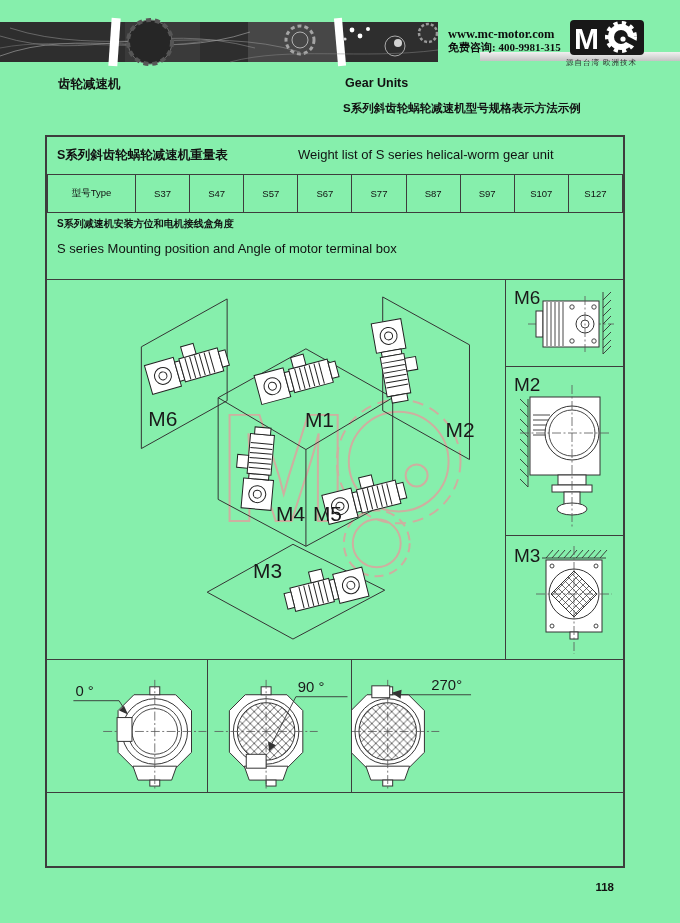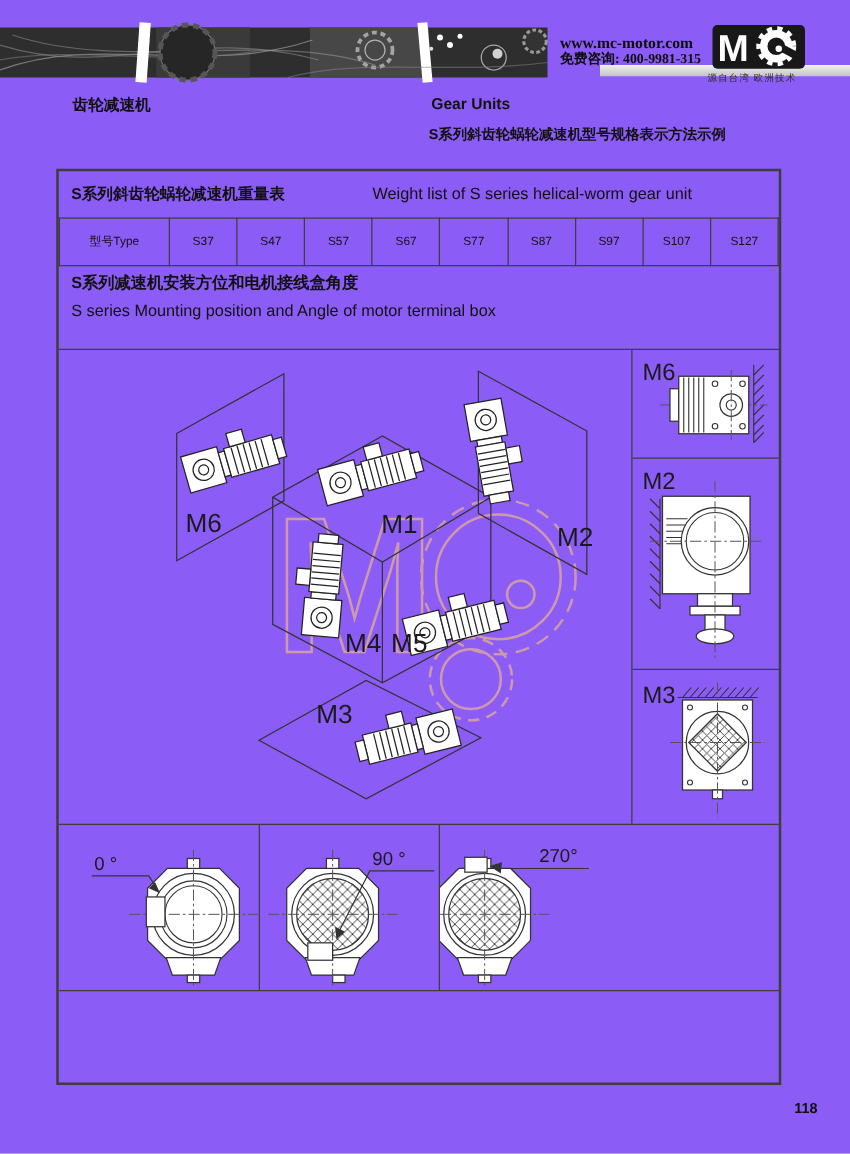--- a/index.html
+++ b/index.html
@@ -1,16 +1,16 @@
 <!DOCTYPE html>
 <html><head>
 <meta charset="utf-8">
 <style>
   html,body{margin:0;padding:0;background:#fff;}
-  .page{position:relative;width:680px;height:923px;background:#8b5cf6;overflow:hidden;
+  .page{position:relative;width:680px;height:923px;background:#86efac;overflow:hidden;
         font-family:"Liberation Sans",sans-serif;color:#111;}
   .abs{position:absolute;}
 
   
   .banner-wrap{left:0;top:16px;width:470px;height:52px;}
   .contact{left:448px;top:28px;width:135px;font-family:"Liberation Serif",serif;
            font-weight:bold;color:#0d0d0d;line-height:13px;}
   .contact .site{font-size:12.5px;}
   .contact .tel{font-size:11px;}
   .logo{left:570px;top:20px;width:74px;height:35px;background:#181818;border-radius:4px;}
@@ -28,21 +28,21 @@
 
   
   .mainbox{left:45px;top:135px;width:580px;height:733px;border:2px solid #3d3d3d;
            box-sizing:border-box;}
   .w-title-zh{left:10px;top:10px;font-size:12.5px;font-weight:bold;}
   .w-title-en{left:251px;top:10px;font-size:13px;}
   table.weights{position:absolute;left:0;top:37px;width:576px;border-collapse:collapse;
                 table-layout:fixed;font-size:9.5px;}
   table.weights td{border:1px solid #3d3d3d;height:13px;text-align:center;padding:12px;
                    overflow:hidden;white-space:nowrap;}
-  .m-title-zh{left:10px;top:80px;font-size:13px;font-weight:bold;}
+  .m-title-zh{left:10px;top:80px;font-size:10px;font-weight:bold;}
   .m-title-en{left:10px;top:104px;font-size:13px;}
 
   .diagram-row{left:0;top:142px;width:576px;height:380px;border-top:1px solid #3d3d3d;
                box-sizing:border-box;}
   .iso-area{left:0;top:0;width:458px;height:379px;}
   .side-col{left:458px;top:0;width:118px;height:379px;border-left:1px solid #3d3d3d;
             box-sizing:border-box;}
   .side-panel{position:relative;width:117px;box-sizing:border-box;}
   .sp1{height:87px;border-bottom:1px solid #3d3d3d;}
   .sp2{height:169px;border-bottom:1px solid #3d3d3d;}
@@ -51,21 +51,21 @@
   .angle-row{left:0;top:522px;width:576px;height:133px;border-top:1px solid #3d3d3d;
              box-sizing:border-box;display:flex;}
   .acell{height:132px;box-sizing:border-box;}
   .ac1{width:161px;border-right:1px solid #3d3d3d;}
   .ac2{width:144px;border-right:1px solid #3d3d3d;}
   .ac3{width:147px;border-right:1px solid #3d3d3d;}
   .ac4{width:124px;}
   .bottom-strip{left:0;top:655px;width:576px;height:74px;border-top:1px solid #3d3d3d;
                 box-sizing:border-box;}
 
-  .pageno{left:628px;top:881px;width:26px;text-align:right;font-size:11.5px;font-weight:bold;}
+  .pageno{left:588px;top:881px;width:26px;text-align:right;font-size:11.5px;font-weight:bold;}
 
   svg .ln{fill:none;stroke:#333;stroke-width:1;}
   svg .mech{fill:#fff;stroke:#333;stroke-width:1;}
   svg .thin{fill:none;stroke:#333;stroke-width:0.9;}
   svg .cl{fill:none;stroke:#555;stroke-width:0.8;stroke-dasharray:9 2.5 2 2.5;}
   svg .mlabel{font-family:"Liberation Sans",sans-serif;font-size:21px;fill:#1a1a1a;}
   svg .plabel{font-family:"Liberation Sans",sans-serif;font-size:19px;fill:#1a1a1a;}
   svg .alabel{font-family:"Liberation Sans",sans-serif;font-size:15px;fill:#1a1a1a;}
   svg .arr{fill:#333;stroke:none;}
 </style>

